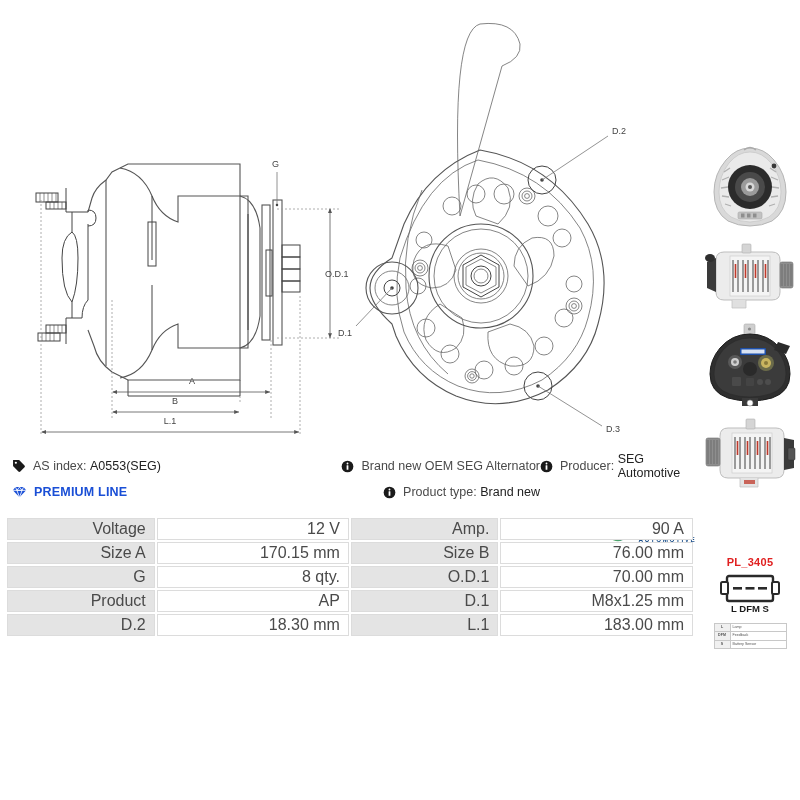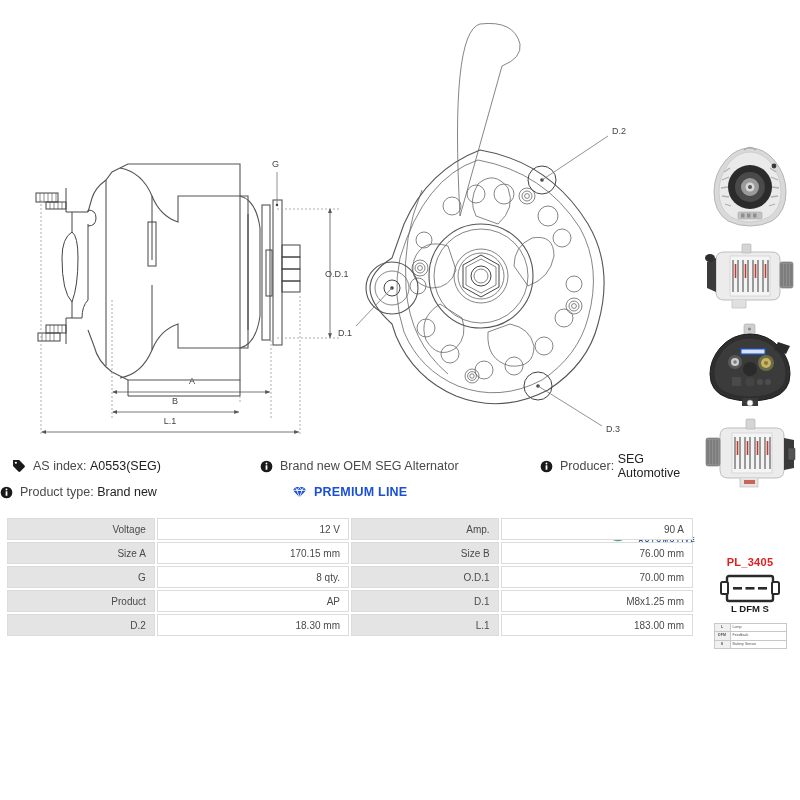--- a/index.html
+++ b/index.html
@@ -17,34 +17,34 @@
   .drawings { position: absolute; left: 0; top: 0; width: 700px; height: 450px; }
   .drawings svg { display: block; }
 
   
   .info-block { position: absolute; left: 0; top: 450px; width: 700px; height: 62px; }
   .info-row { position: absolute; left: 0; width: 700px; height: 26px; display: flex; }
   .info-row.r1 { top: 3px; }
   .info-row.r2 { top: 29px; }
   .info-cell { display: flex; align-items: center; font-size: 12.5px; color: #4a4a4a; }
   .info-cell.c1 { width: 260px; padding-left: 12px; }
-  .info-cell.c2 { width: 280px; }
+  .info-cell.c2 { width: 280px; justify-content: flex-end; }
   .info-cell.c3 { width: 160px; }
   .ico { flex: 0 0 auto; display: inline-flex; align-items: center; justify-content: center; margin-right: 7px; }
   .ico svg { display: block; }
   .b { font-weight: normal; color: #222; }
   .premium { color: #1a4fd6; font-weight: bold; font-size: 12.5px; letter-spacing: .2px; }
 
   
   .seg-logo { position: absolute; left: 597px; top: 479px; margin-top: 36px; }
 
   
   .spec { position: absolute; left: 5px; top: 516px; width: 690px; }
   table.spec-t { border-collapse: separate; border-spacing: 2px; width: 690px; }
-  table.spec-t td { height: 22px; font-size: 10px; padding: 0 8px; white-space: nowrap; }
+  table.spec-t td { height: 22px; font-size: 16px; padding: 0 8px; white-space: nowrap; }
   td.lab { background: #e4e4e4; text-align: right; color: #4a4a4a; width: 150px; }
   td.val { background: #ffffff; text-align: right; color: #4a4a4a; width: 195px; border: 1px solid #dcdcdc; margin-left: 26px; }
   td.lab { border: 1px solid #dcdcdc; }
 
   
   .photos { position: absolute; left: 702px; top: 142px; width: 96px; }
   .photo { position: relative; width: 96px; margin-bottom: 2px; background: #fff; }
 
   
   .plug { position: absolute; left: 702px; top: 556px; width: 96px; text-align: center; }
@@ -279,40 +279,40 @@
             <rect x="6.9" y="6.4" width="2.2" height="5.6" rx=".4" fill="#ffffff"></rect>
           </svg>
         </span>
         <span>Producer:</span>
         <span>&nbsp;</span>
         <span class="b">SEG Automotive</span>
       </div>
     </div>
 
     <div class="info-row r2">
+      <div class="info-cell c1">
+        <span class="ico">
+          <svg width="15" height="14" viewBox="0 0 18 16">
+            <path d="M4.2 2.1h9.6l3.2 3.9-8 8.4-8-8.4z" fill="#1a4fd6"></path>
+            <path d="M4.2 2.1l1.7 3.9h6.2l1.7-3.9M1 6h16M9 14.4L5.9 6 9 2.1 12.1 6z" fill="none" stroke="#ffffff" stroke-width="1"></path>
+          </svg>
+        </span>
+        <span class="premium">PREMIUM LINE</span>
+      </div>
       <div class="info-cell c2">
         <span class="ico">
           <svg width="13" height="13" viewBox="0 0 16 16">
             <circle cx="8" cy="8" r="7.2" fill="#1a1a1a"></circle>
             <circle cx="8" cy="4.3" r="1.15" fill="#ffffff"></circle>
             <rect x="6.9" y="6.4" width="2.2" height="5.6" rx=".4" fill="#ffffff"></rect>
           </svg>
         </span>
         <span>Product type:</span>
         <span>&nbsp;</span>
         <span class="b">Brand new</span>
-      </div>
-      <div class="info-cell c1">
-        <span class="ico">
-          <svg width="15" height="14" viewBox="0 0 18 16">
-            <path d="M4.2 2.1h9.6l3.2 3.9-8 8.4-8-8.4z" fill="#1a4fd6"></path>
-            <path d="M4.2 2.1l1.7 3.9h6.2l1.7-3.9M1 6h16M9 14.4L5.9 6 9 2.1 12.1 6z" fill="none" stroke="#ffffff" stroke-width="1"></path>
-          </svg>
-        </span>
-        <span class="premium">PREMIUM LINE</span>
       </div>
       <div class="info-cell c3"></div>
     </div>
   </div>
 
   <div class="seg-logo">
     <svg width="100" height="30" viewBox="0 0 100 30">
       <defs>
         <linearGradient id="segArc" x1="0" y1="1" x2="1" y2="0">
           <stop offset="0%" stop-color="#5cb85c"></stop>

